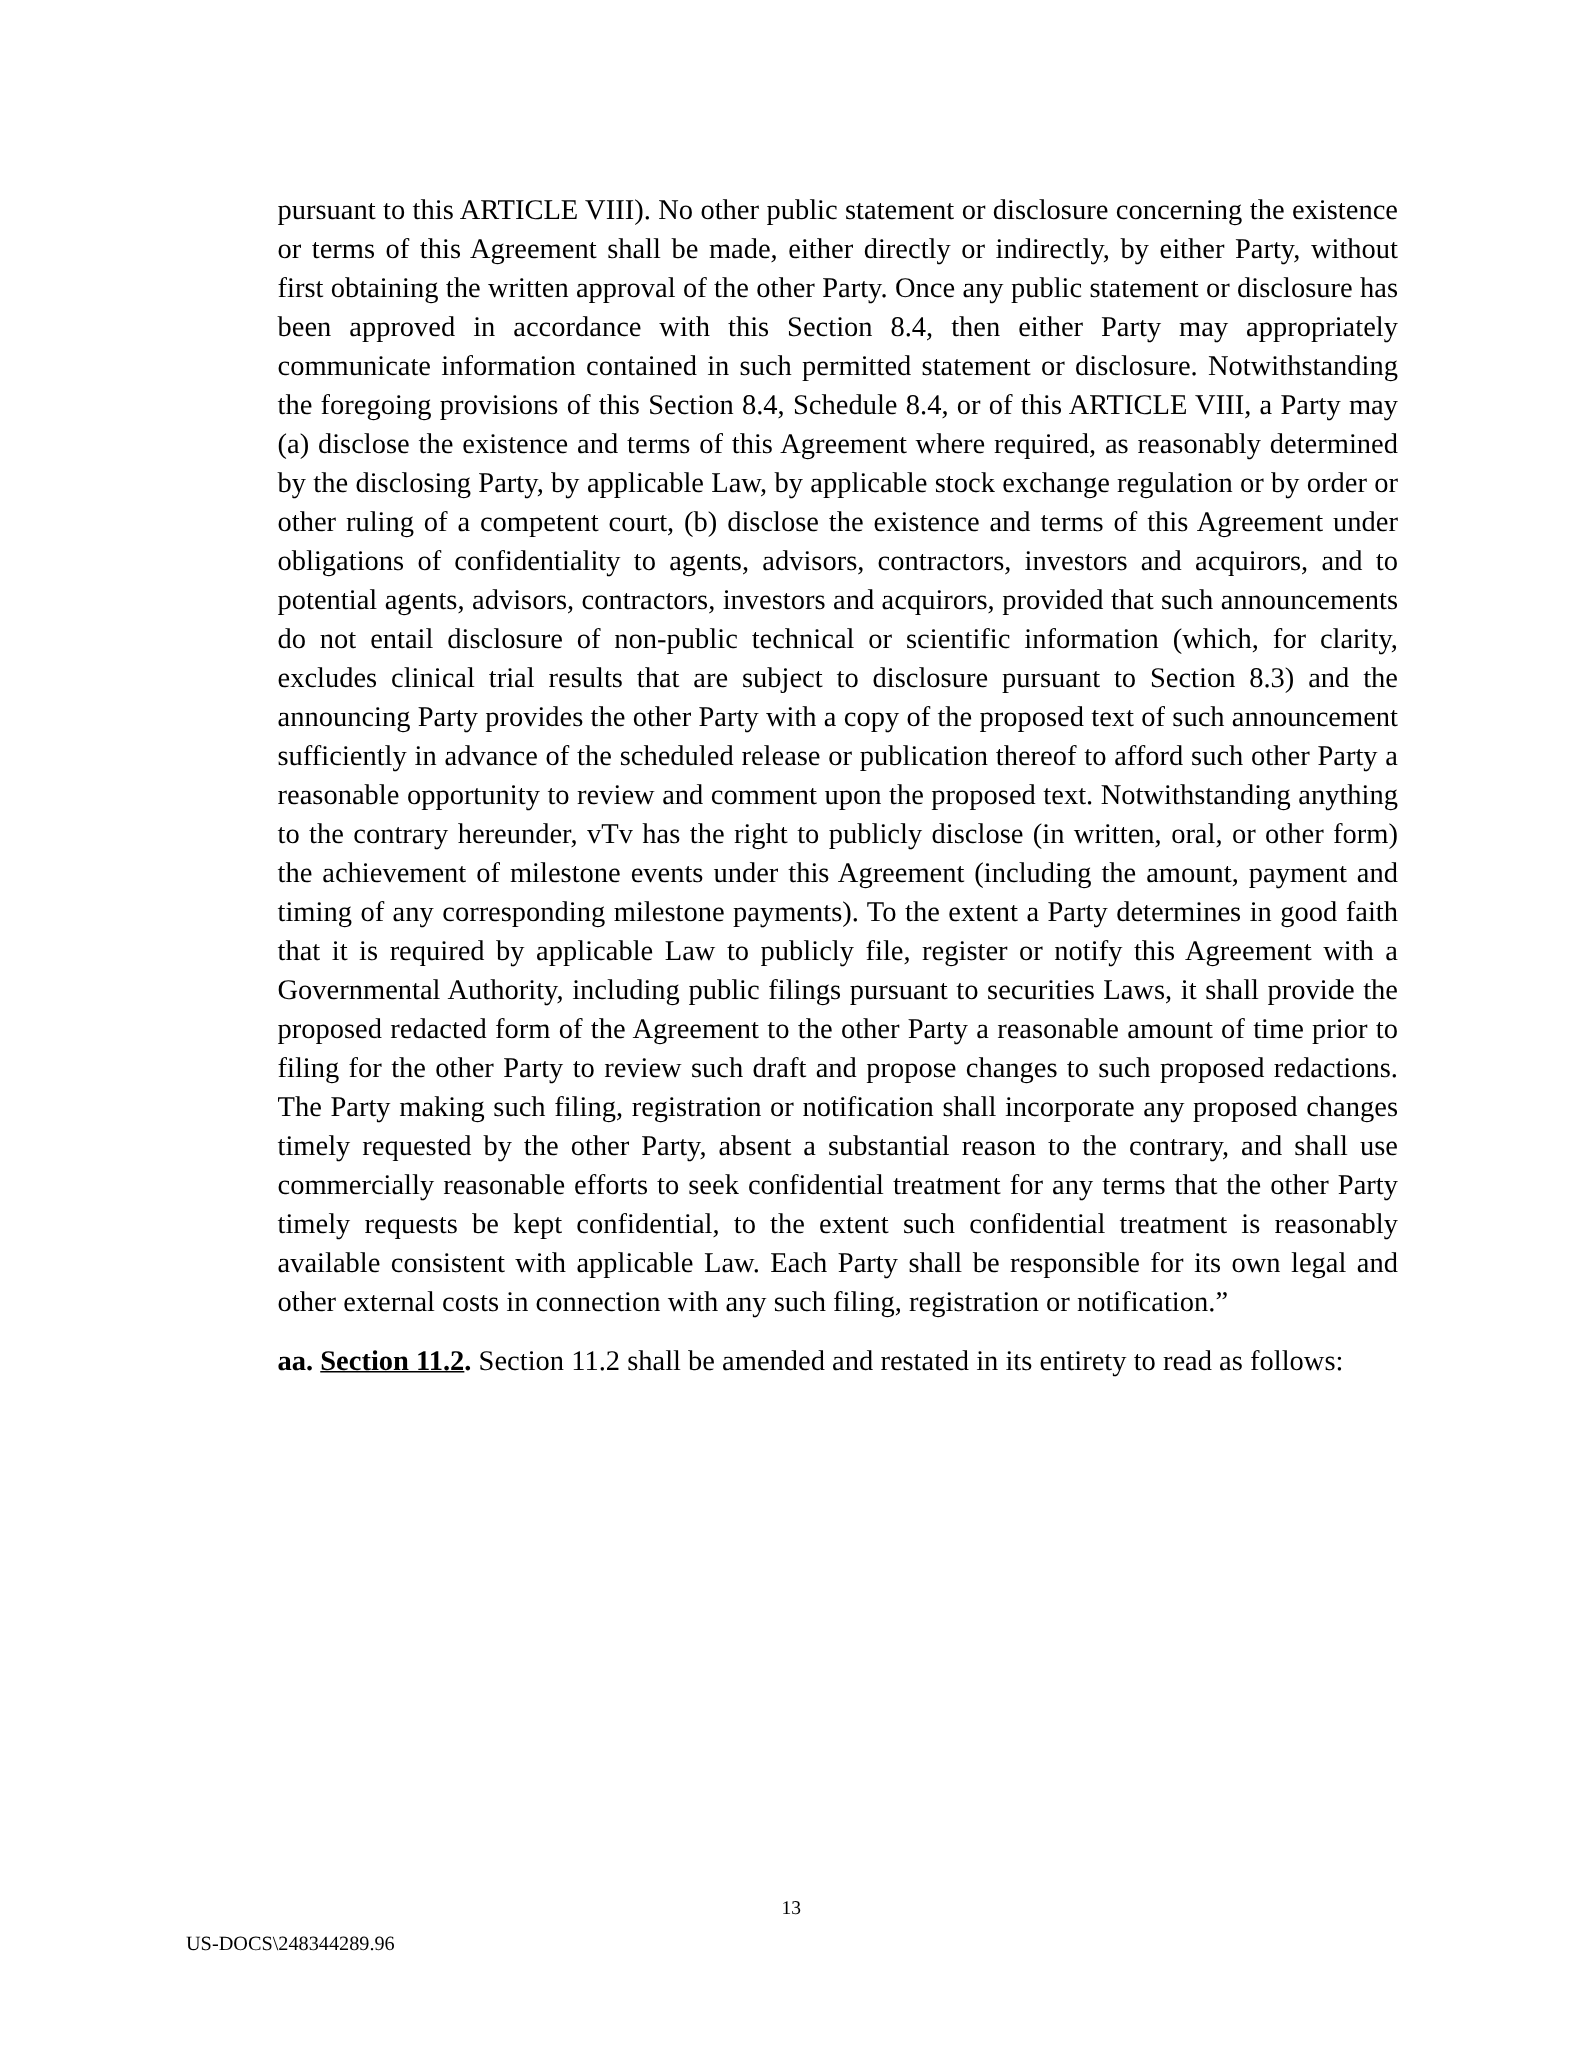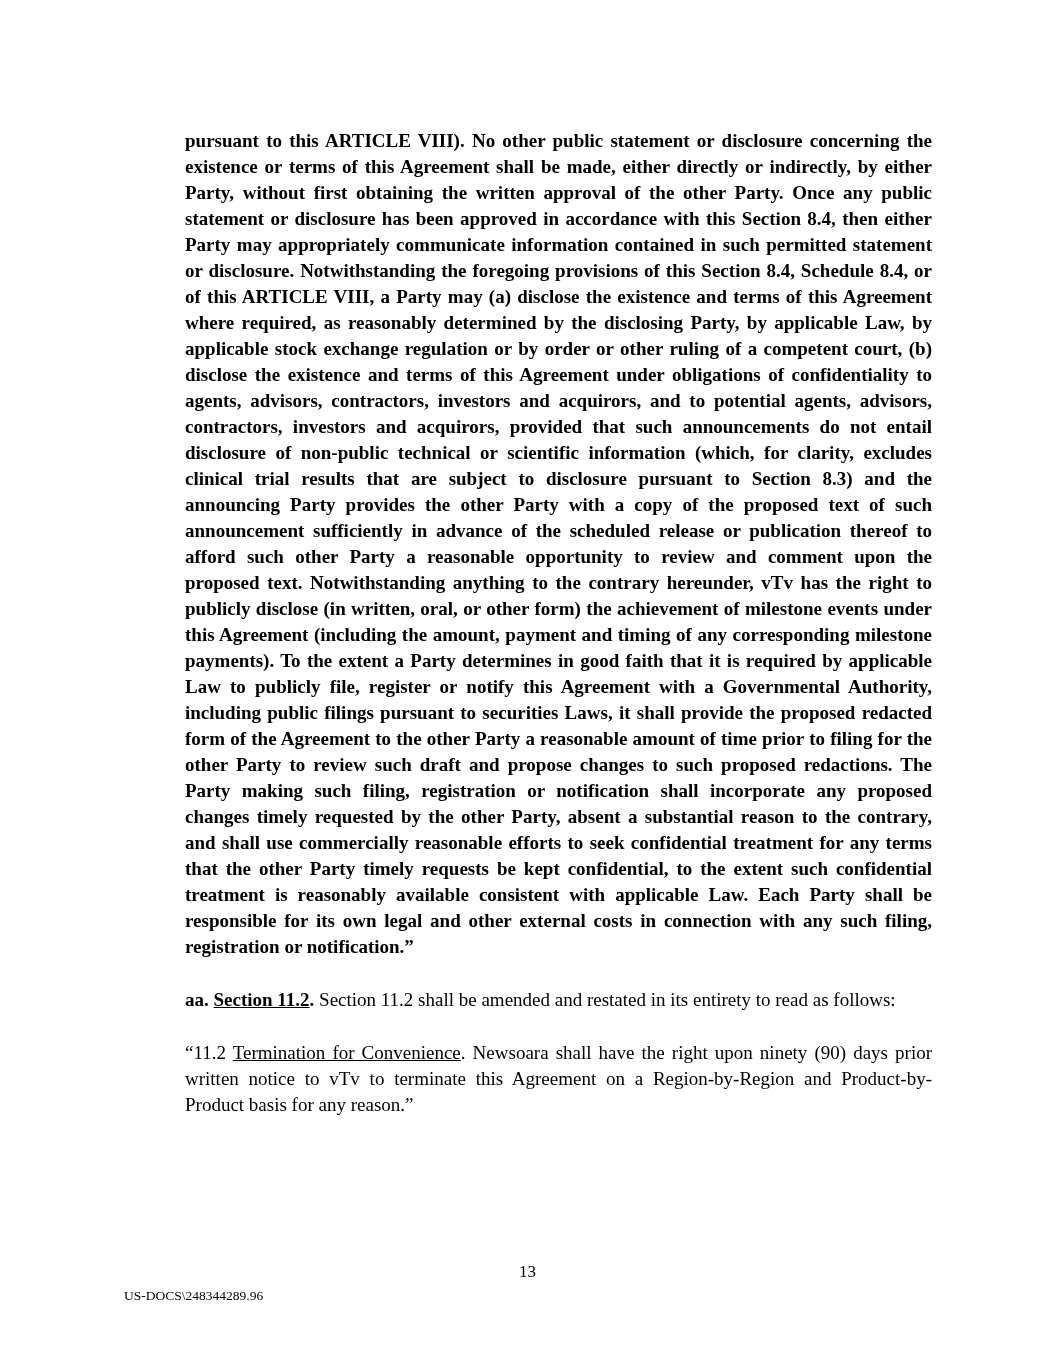--- a/index.html
+++ b/index.html
@@ -25,52 +25,51 @@
   .content p {
     margin: 0;
     font-size: 19px;
     line-height: 26px;
     text-align: justify;
   }
   .body-block {
     margin-left: 61px !important;
     margin-left: 61px;
   }
-  p.body-block { margin: 0 0 0 61px; font-weight: bold; }
-  p.amend { margin-top: 27px; text-indent: 61px; }
+  p.body-block { margin: 0 0 0 61px; }
+  p.amend { margin-top: 13px; text-indent: 61px; }
   p.quote-block { margin: 27px 0 0 61px; }
   .bold { font-weight: bold; }
   .ul { text-decoration: underline; }
   .page-number {
     position: absolute;
     top: 1260px;
     left: 0;
     width: 100%;
     text-align: center;
-    font-size: 17px;
+    font-size: 13px;
     line-height: 24px;
   }
   .doc-footer {
     position: absolute;
     top: 1288px;
     left: 124px;
     font-size: 13.5px;
     line-height: 16px;
   }
 </style>
 </head>
 <body>
 
 <div class="page">
   <div class="content">
 
     <p class="body-block"><span>pursuant to this ARTICLE VIII). No other public statement or disclosure concerning the existence or terms of this Agreement shall be made, either directly or indirectly, by either Party, without first obtaining the written approval of the other Party. Once any public statement or disclosure has been approved in accordance with this Section 8.4, then either Party may appropriately communicate information contained in such permitted statement or disclosure. Notwithstanding the foregoing provisions of this Section 8.4, Schedule 8.4, or of this ARTICLE VIII, a Party may (a) disclose the existence and terms of this Agreement where required, as reasonably determined by the disclosing Party, by applicable Law, by applicable stock exchange regulation or by order or other ruling of a competent court, (b) disclose the existence and terms of this Agreement under obligations of confidentiality to agents, advisors, contractors, investors and acquirors, and to potential agents, advisors, contractors, investors and acquirors, provided that such announcements do not entail disclosure of non-public technical or scientific information (which, for clarity, excludes clinical trial results that are subject to disclosure pursuant to Section 8.3) and the announcing Party provides the other Party with a copy of the proposed text of such announcement sufficiently in advance of the scheduled release or publication thereof to afford such other Party a reasonable opportunity to review and comment upon the proposed text. Notwithstanding anything to the contrary hereunder, vTv has the right to publicly disclose (in written, oral, or other form) the achievement of milestone events under this Agreement (including the amount, payment and timing of any corresponding milestone payments). To the extent a Party determines in good faith that it is required by applicable Law to publicly file, register or notify this Agreement with a Governmental Authority, including public filings pursuant to securities Laws, it shall provide the proposed redacted form of the Agreement to the other Party a reasonable amount of time prior to filing for the other Party to review such draft and propose changes to such proposed redactions. The Party making such filing, registration or notification shall incorporate any proposed changes timely requested by the other Party, absent a substantial reason to the contrary, and shall use commercially reasonable efforts to seek confidential treatment for any terms that the other Party timely requests be kept confidential, to the extent such confidential treatment is reasonably available consistent with applicable Law. Each Party shall be responsible for its own legal and other external costs in connection with any such filing, registration or notification.”</span></p>
 
     <p class="amend"><span class="bold">aa.</span> <span class="bold"><span class="ul">Section 11.2</span><span>.</span></span> <span>Section 11.2 shall be amended and restated in its entirety to read as follows:</span></p>
 
-    <p class="quote-block"><span>“11.2</span> <span class="ul">Termination for Convenience</span><span>. Newsoara shall have the right upon ninety (90) days prior written notice to vTv to terminate this Agreement on a Region-by-Region and Product-by- Product basis for any reason.”</span></p>
 
 
   </div>
 
   <div class="page-number">13</div>
   <div class="doc-footer">US-DOCS\248344289.96</div>
 </div>
 
 </body></html>

